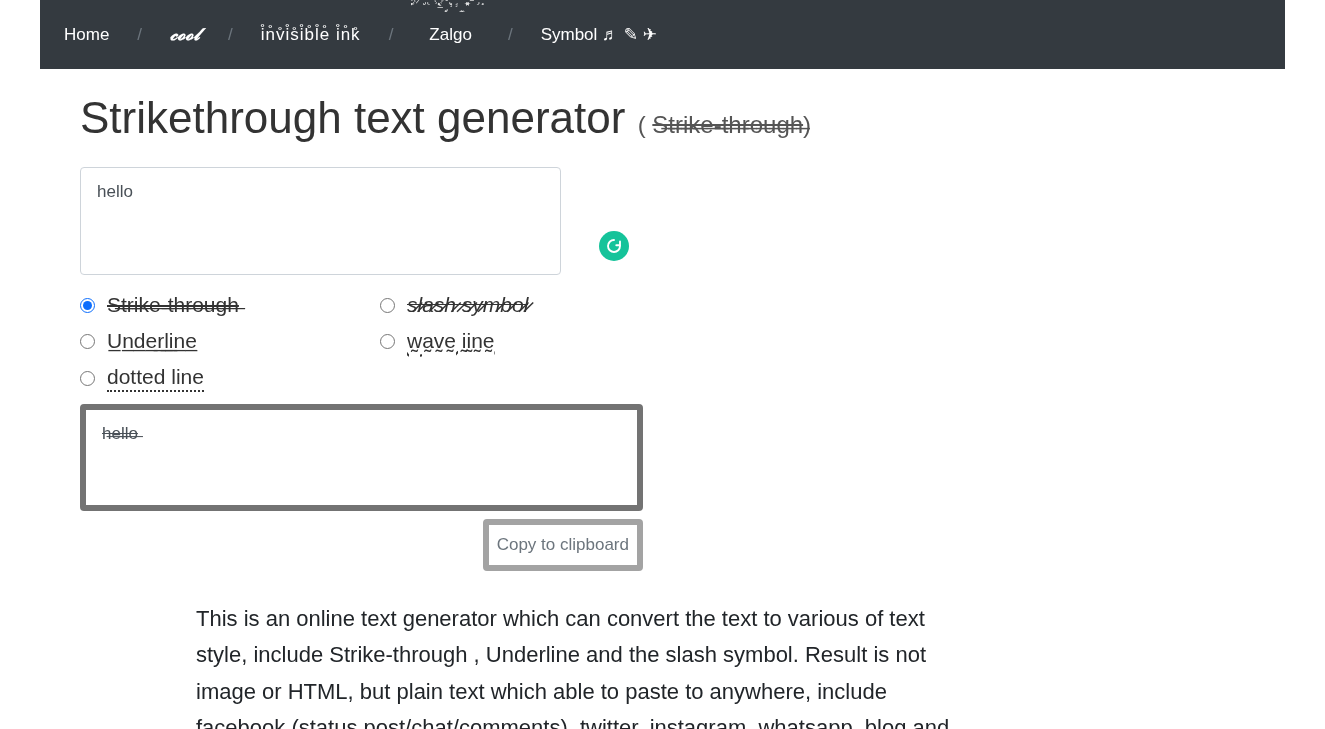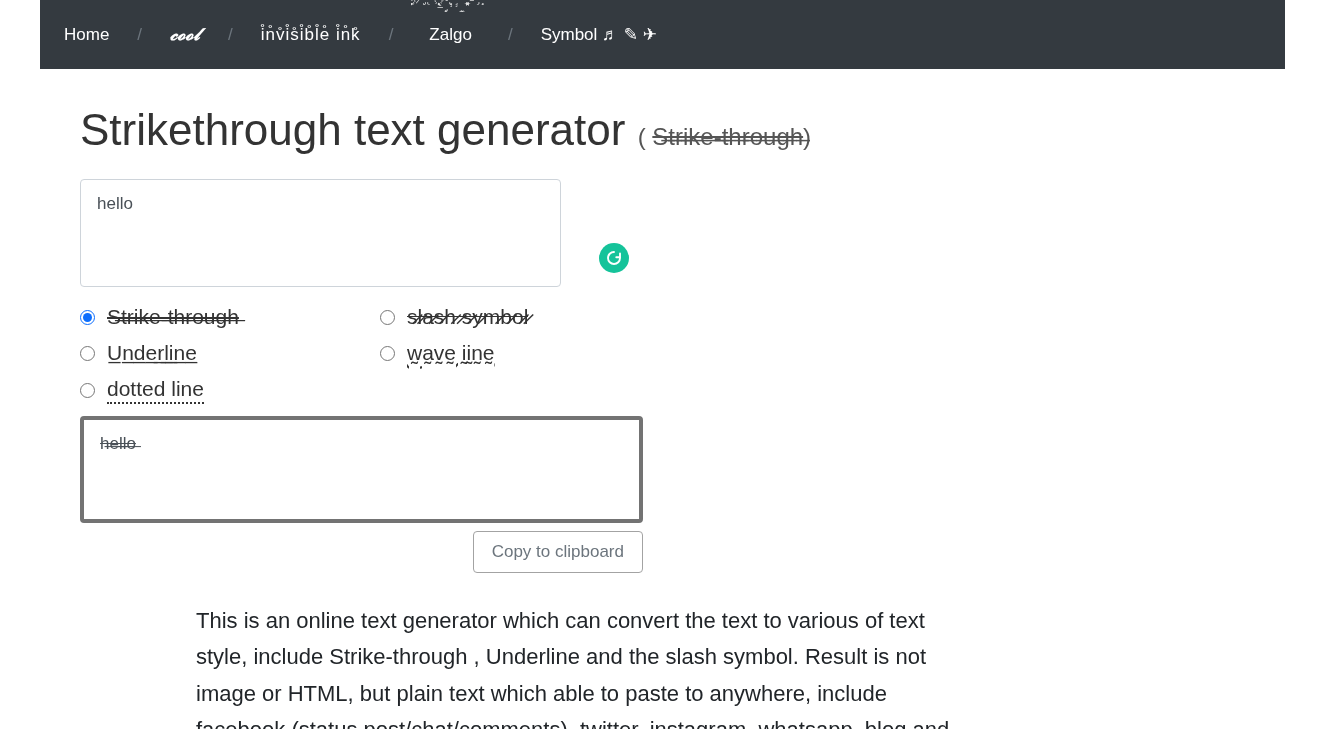--- a/index.html
+++ b/index.html
@@ -28,21 +28,21 @@
       font-family: monospace;
       font-size: 9px;
       line-height: 7px;
       color: #fff;
       opacity: 0.85;
       letter-spacing: -1px;
       text-align: center;
     }
     .nav-zalgo-text { position: relative; text-decoration: underline; z-index: 1; }
     .content { padding: 20px 80px; }
-    h1 { font-size: 44px; font-weight: 500; margin: 16px 0 24px 0; }
+    h1 { font-size: 44px; font-weight: 500; margin: 4px 0 24px 0; }
     h1 .subtitle { font-size: 24px; color: #555; font-weight: 400; }
     h1 .subtitle .strike { text-decoration: line-through; }
     .input-box {
       width: 481px;
       height: 108px;
       border: 1px solid #ced4da;
       border-radius: 4px;
       padding: 14px 16px;
       font-size: 17px;
       color: #495057;
@@ -67,43 +67,43 @@
     }
     .grammarly-badge svg { width: 18px; height: 18px; }
     .options { display: flex; gap: 0; margin: 18px 0 12px 0; font-size: 21px; }
     .opt-col { width: 300px; display: flex; flex-direction: column; gap: 12px; }
     .radio-row { display: flex; align-items: center; gap: 12px; }
     .radio-row input[type="radio"] { width: 15px; height: 15px; accent-color: #0d6efd; cursor: pointer; }
     .radio-row label { cursor: pointer; }
     .lbl-strike { text-decoration: line-through; }
     .lbl-underline { text-decoration: underline; }
     .lbl-dotted { border-bottom: 2px dotted #333; padding-bottom: 1px; }
-    .lbl-slash { position: relative; }
+    .lbl-slash { font-style: italic; position: relative; }
     .lbl-slash::after { content: ""; }
     .lbl-slash-inner { background: linear-gradient(to bottom, transparent 48%, #333 48%, #333 54%, transparent 54%); }
     .lbl-double { text-decoration: underline double; }
     .lbl-wave { text-decoration: underline wavy; }
     .output-box {
       width: 563px;
       height: 107px;
-      border: 4px solid #737373;
+      border: 6px solid #737373;
       border-radius: 4px;
       padding: 14px 16px;
       font-size: 17px;
       color: #495057;
       resize: none;
       font-family: inherit;
     }
     .output-text { text-decoration: line-through; }
     .copy-wrap { width: 563px; display: flex; justify-content: flex-end; margin-top: 8px; }
     .copy-btn {
       background: #fff;
-      border: 1px solid #a3a3a3;
+      border: 6px solid #a3a3a3;
       color: #6c757d;
-      padding: 10px 18px;
+      padding: 10px 8px;
       font-size: 17px;
       border-radius: 4px;
       cursor: pointer;
     }
     .description {
       margin: 30px 0 0 116px;
       max-width: 770px;
       font-size: 22px;
       line-height: 1.65;
       color: #212529;

